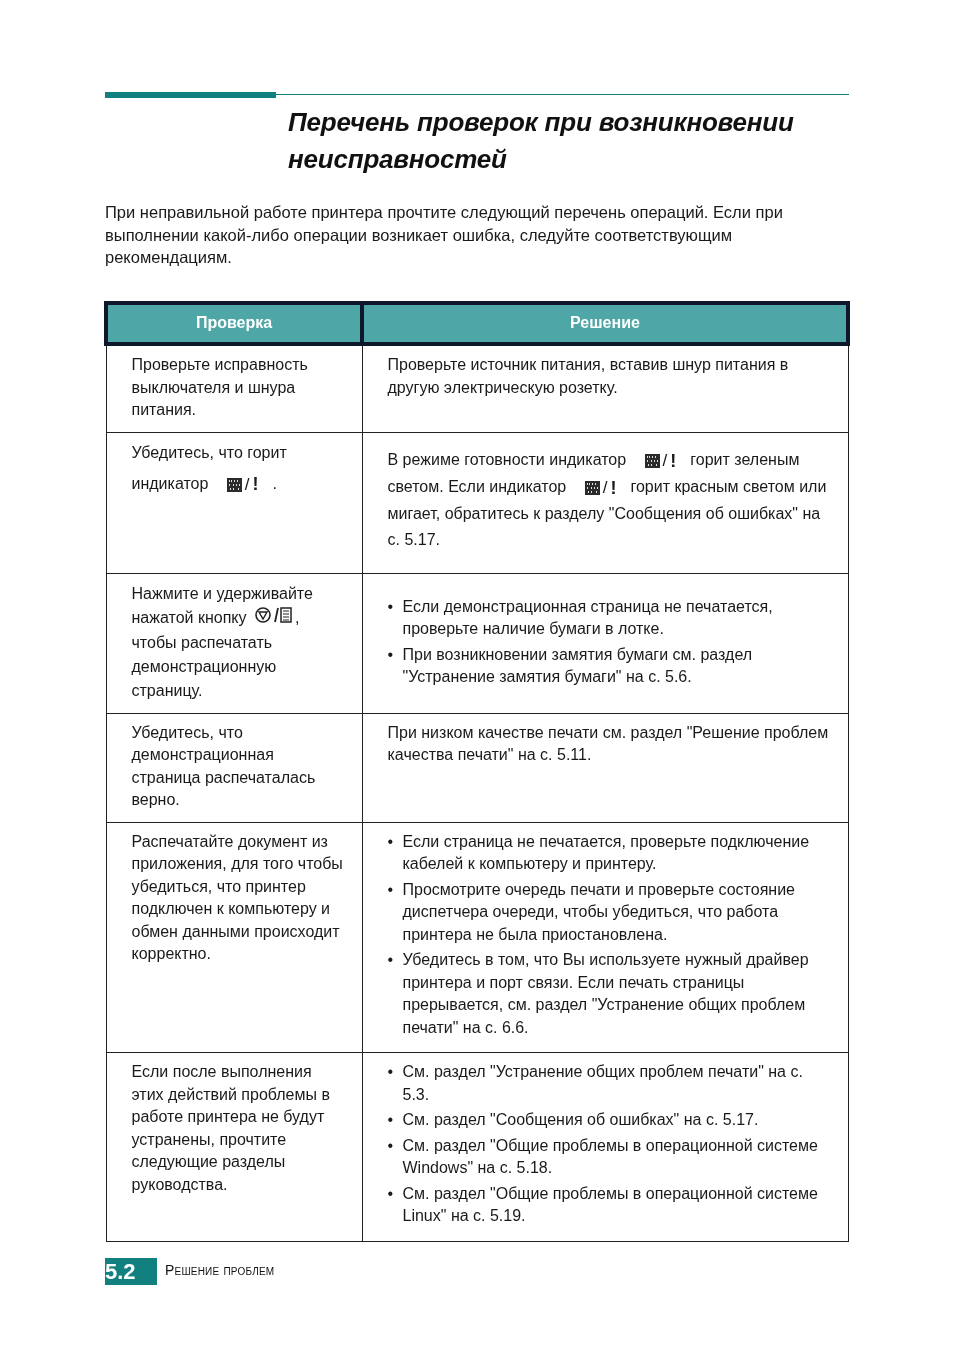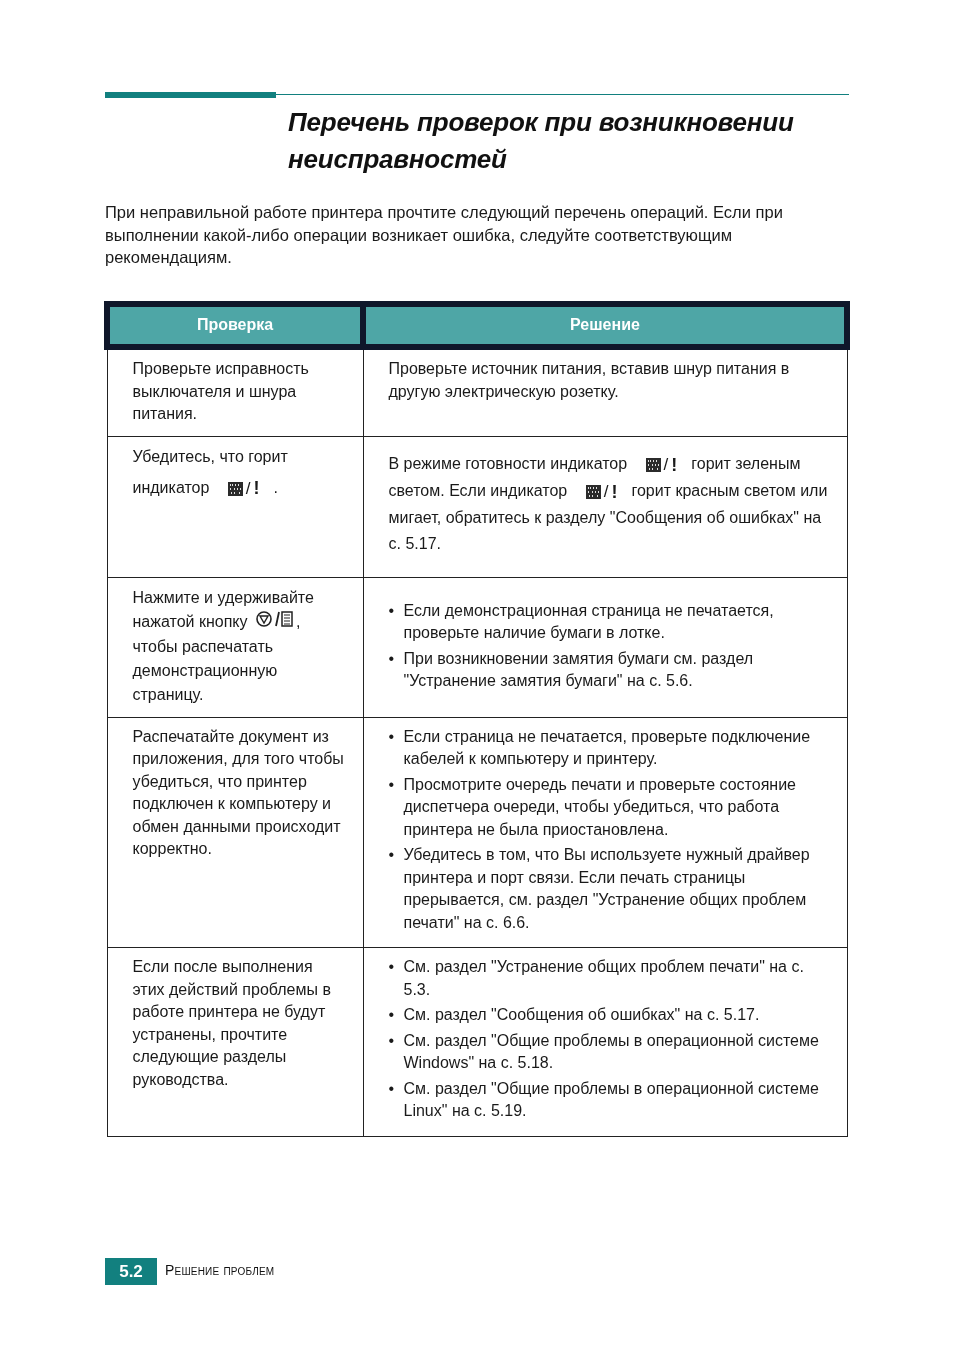--- a/index.html
+++ b/index.html
@@ -2,31 +2,31 @@
 <html><head>
 <meta charset="utf-8">
 <style>
   html, body { margin: 0; padding: 0; background: #ffffff; }
   body { width: 954px; height: 1348px; position: relative; font-family: "Liberation Sans", sans-serif; color: #1a1a1a; overflow: hidden; }
   .topbar-thick { position: absolute; left: 105px; top: 92px; width: 171px; height: 6px; background: #12807f; }
   .topbar-thin { position: absolute; left: 276px; top: 94px; width: 573px; height: 1px; background: #12807f; }
   .title { position: absolute; left: 288px; top: 104px; width: 580px; font-size: 26px; font-weight: bold; line-height: 37px; color: #111; letter-spacing: -0.2px; }
   .intro { position: absolute; left: 105px; top: 201px; width: 740px; font-size: 16.5px; line-height: 22.5px; color: #1a1a1a; }
   table.checks { position: absolute; left: 104px; top: 301px; width: 746px; border-collapse: collapse; font-size: 16px; line-height: 22.5px; }
-  table.checks th { background: #4ea6a6; color: #fff; font-weight: bold; font-size: 16px; height: 37px; border: 6px solid #0f172a; text-align: center; padding: 0; }
+  table.checks th { background: #4ea6a6; color: #fff; font-weight: bold; font-size: 16px; height: 37px; border: 4px solid #0f172a; text-align: center; padding: 0; }
   table.checks td { border: 1px solid #222; vertical-align: top; padding: 8px 16px 10px 25px; }
   table.checks td.c1 { width: 214px; }
   ul.bl { margin: 0; padding: 0; list-style: none; }
   ul.bl li { position: relative; padding-left: 15px; margin-bottom: 3px; }
   ul.bl li::before { content: "•"; position: absolute; left: 0; top: 0; }
   .icn { display: inline-block; vertical-align: middle; margin: 0 6px; }
   .ready-ic { display: inline-flex; align-items: center; gap: 3px; margin: 0 14px; vertical-align: -3px; }
   .slash { font-size: 17px; }
   .excl { font-weight: bold; font-size: 18px; }
-  .footer-badge { position: absolute; left: 105px; top: 1258px; width: 52px; height: 27px; background: #12807f; color: #fff; font-weight: bold; font-size: 17px; line-height: 27px; text-align: center; }
+  .footer-badge { position: absolute; left: 105px; top: 1258px; width: 52px; height: 27px; background: #12807f; color: #fff; font-weight: bold; font-size: 22px; line-height: 27px; text-align: left; }
   .footer-text { position: absolute; left: 165px; top: 1262px; font-size: 14px; color: #111; font-variant: small-caps; letter-spacing: 0.2px; }
 </style>
 </head>
 <body>
 
 <div class="topbar-thick"></div>
 <div class="topbar-thin"></div>
 
 <h1 class="title" style="margin:0;font-style:italic;">Перечень проверок при возникновении неисправностей</h1>
 
@@ -134,20 +134,24 @@
         </span><span>, чтобы распечатать демонстрационную страницу.</span>
       </td>
       <td style="padding-top:22px;">
         <ul class="bl">
           <li>Если демонстрационная страница не печатается, проверьте наличие бумаги в лотке.</li>
           <li>При возникновении замятия бумаги см. раздел "Устранение замятия бумаги" на с. 5.6.</li>
         </ul>
       </td>
     </tr>
 
+    <tr style="height:107px;">
+      <td class="c1">Убедитесь, что демонстрационная страница распечаталась верно.</td>
+      <td>При низком качестве печати см. раздел "Решение проблем качества печати" на с. 5.11.</td>
+    </tr>
 
     <tr style="height:226px;">
       <td class="c1">Распечатайте документ из приложения, для того чтобы убедиться, что принтер подключен к компьютеру и обмен данными происходит корректно.</td>
       <td>
         <ul class="bl">
           <li>Если страница не печатается, проверьте подключение кабелей к компьютеру и принтеру.</li>
           <li>Просмотрите очередь печати и проверьте состояние диспетчера очереди, чтобы убедиться, что работа принтера не была приостановлена.</li>
           <li>Убедитесь в том, что Вы используете нужный драйвер принтера и порт связи. Если печать страницы прерывается, см. раздел "Устранение общих проблем печати" на с. 6.6.</li>
         </ul>
       </td>

